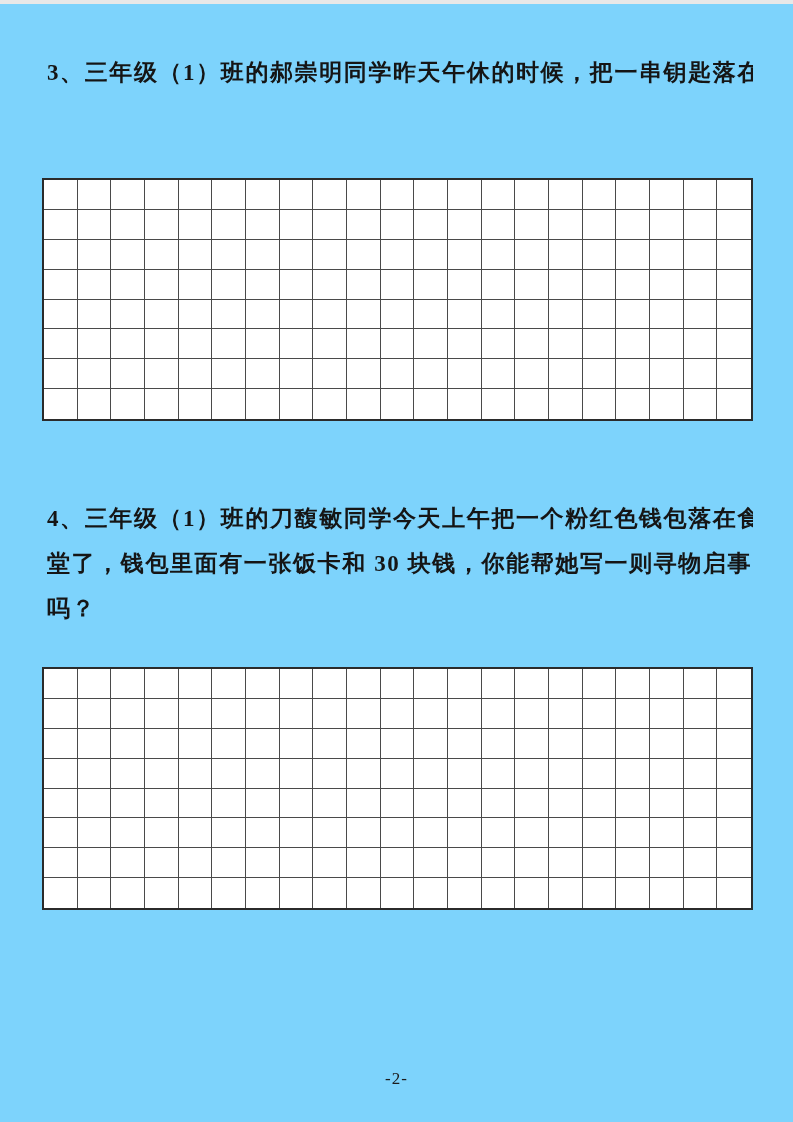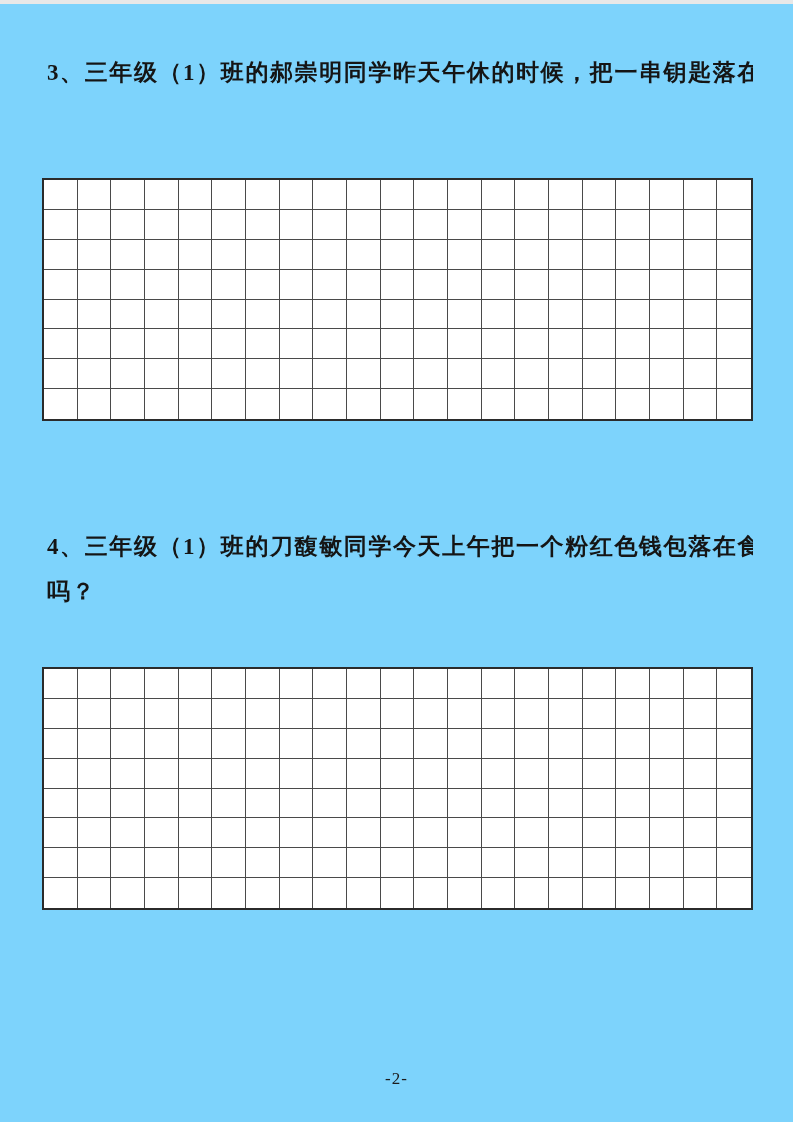--- a/index.html
+++ b/index.html
@@ -8,21 +8,21 @@
     width: 793px;
     height: 1122px;
     margin: 4px auto;
     background: #7dd3fc;
     color: #151515;
     font-family: "Liberation Serif", "DejaVu Serif", serif;
     overflow: hidden;
   }
   .question { position: absolute; left: 47px; width: 706px; }
   .question-3 { top: 45px; }
-  .question-4 { top: 520px; }
+  .question-4 { top: 492px; }
   .qline {
     margin: 0;
     height: 47px;
     line-height: 47px;
     font-size: 23px;
     font-weight: 700;
     letter-spacing: 1.6px;
     white-space: nowrap;
     overflow: hidden;
   }
@@ -231,20 +231,21 @@
       <div class="cell" style="border-bottom: none;"></div>
       <div class="cell" style="border-bottom: none;"></div>
       <div class="cell" style="border-bottom: none;"></div>
       <div class="cell" style="border-bottom: none;"></div>
       <div class="cell" style="border-bottom: none;"></div>
       <div class="cell" style="border-right: none; border-bottom: none;"></div>
     </div>
 
   <section class="question question-4">
     <p class="qline">4、三年级（1）班的刀馥敏同学今天上午把一个粉红色钱包落在食</p>
+    <p class="qline">堂了，钱包里面有一张饭卡和 30 块钱，你能帮她写一则寻物启事</p>
     <p class="qline">吗？</p>
   </section>
 
   <div class="answer-grid answer-grid-2" style="display: grid; grid-template-columns: repeat(21, 1fr); grid-template-rows: repeat(8, 1fr);">
       <div class="cell"></div>
       <div class="cell"></div>
       <div class="cell"></div>
       <div class="cell"></div>
       <div class="cell"></div>
       <div class="cell"></div>

